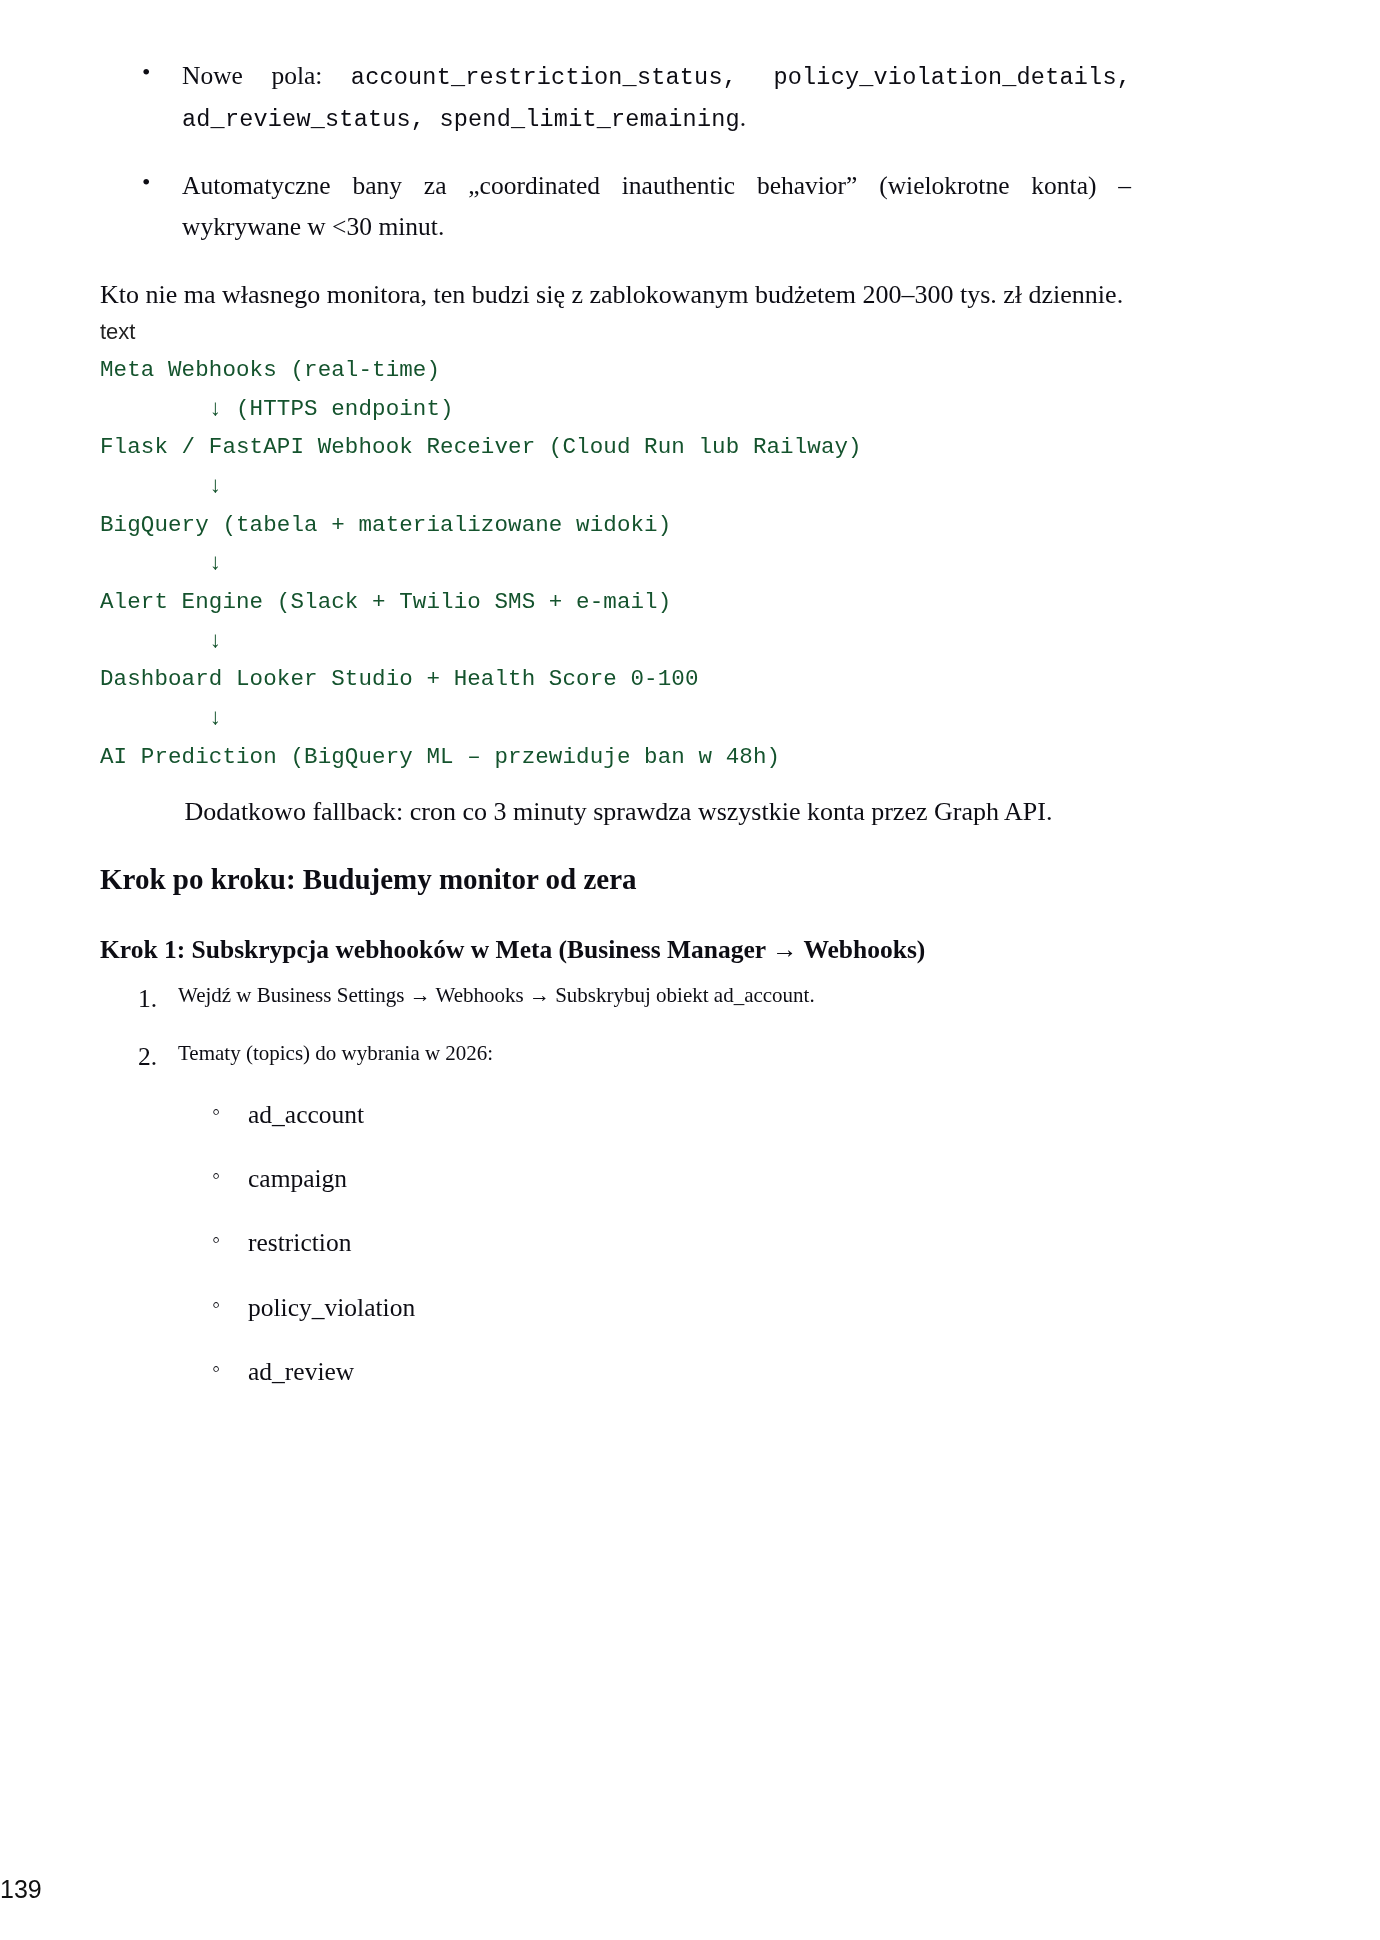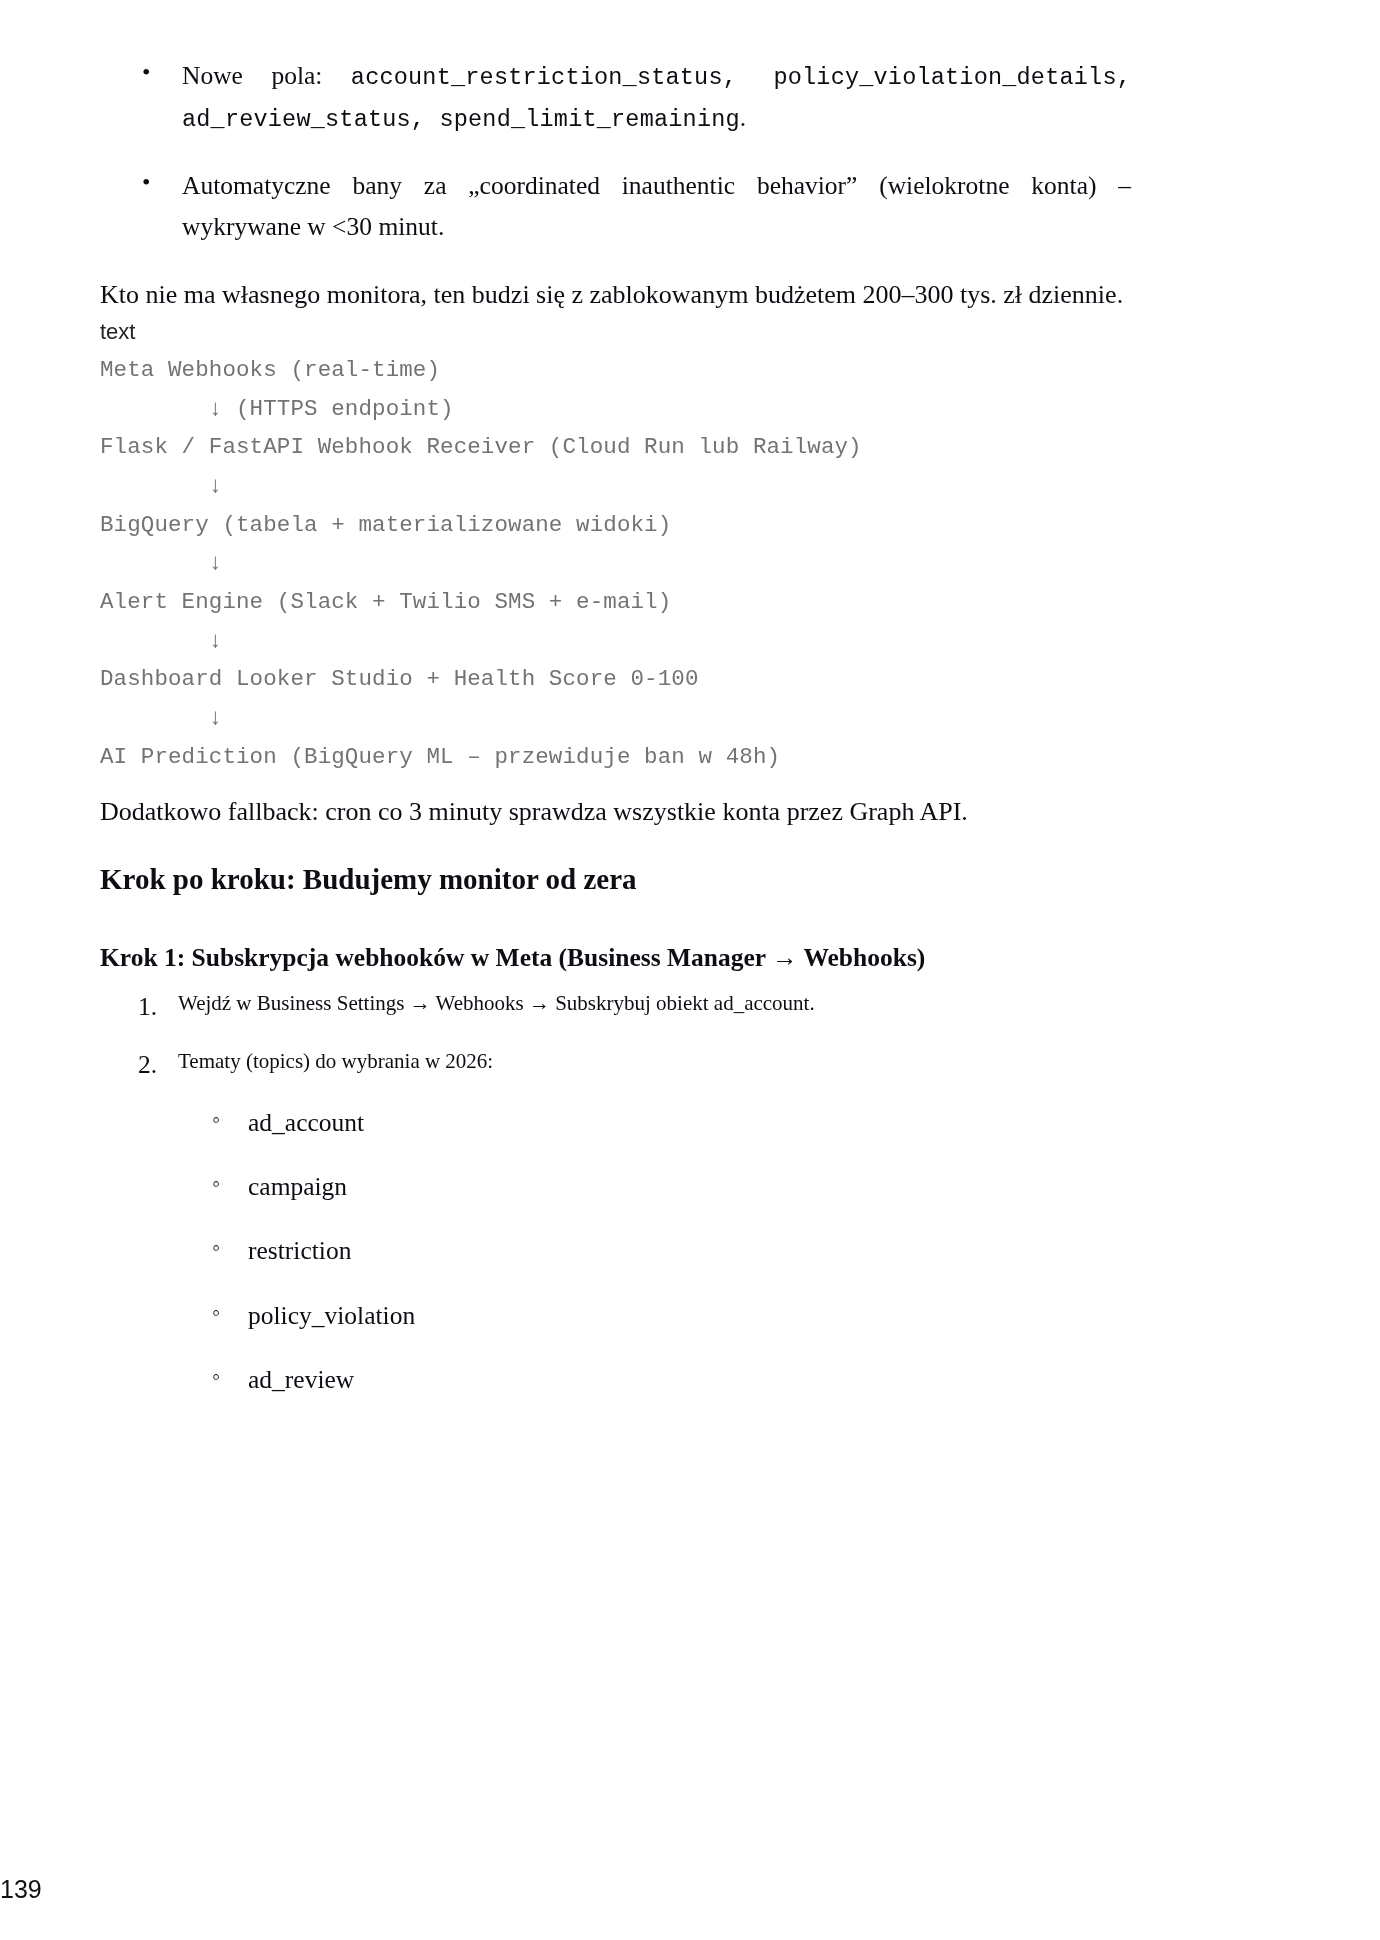--- a/index.html
+++ b/index.html
@@ -54,56 +54,56 @@
   
   p.body-par {
     font-size: 26px;
     line-height: 1.64;
     text-align: justify;
     margin: 18px 0 0 0;
     padding-right: 6px;
   }
   p.body-par.tight {
     margin-top: 14px;
-    text-align: left;
+    text-align: center;
   }
 
   
   h2.sec-head {
     font-size: 27px;
     font-weight: bold;
     margin: 36px 0 6px 0;
     line-height: 1.4;
   }
   h2.big-head {
     font-size: 29px;
     font-weight: bold;
     margin: 26px 0 14px 0;
     line-height: 1.4;
   }
   h3.sub-head {
     font-size: 25.5px;
     font-weight: bold;
-    margin: 40px 0 10px 0;
+    margin: 32px 0 10px 0;
     line-height: 1.45;
   }
 
   
   .code-label {
     font-family: "Liberation Sans", sans-serif;
     font-size: 22px;
     color: #222;
     margin: 2px 0 4px 0;
     line-height: 1.3;
   }
   pre.codeblock {
     font-family: "Liberation Mono", monospace;
     font-size: 22.5px;
     line-height: 1.72;
-    color: #737373;
+    color: #14532d;
     margin: 0;
     white-space: pre;
     letter-spacing: 0.1px;
   }
 
   
   ol.numbered {
     list-style: none;
     margin: 8px 0 0 0;
     padding: 0;

